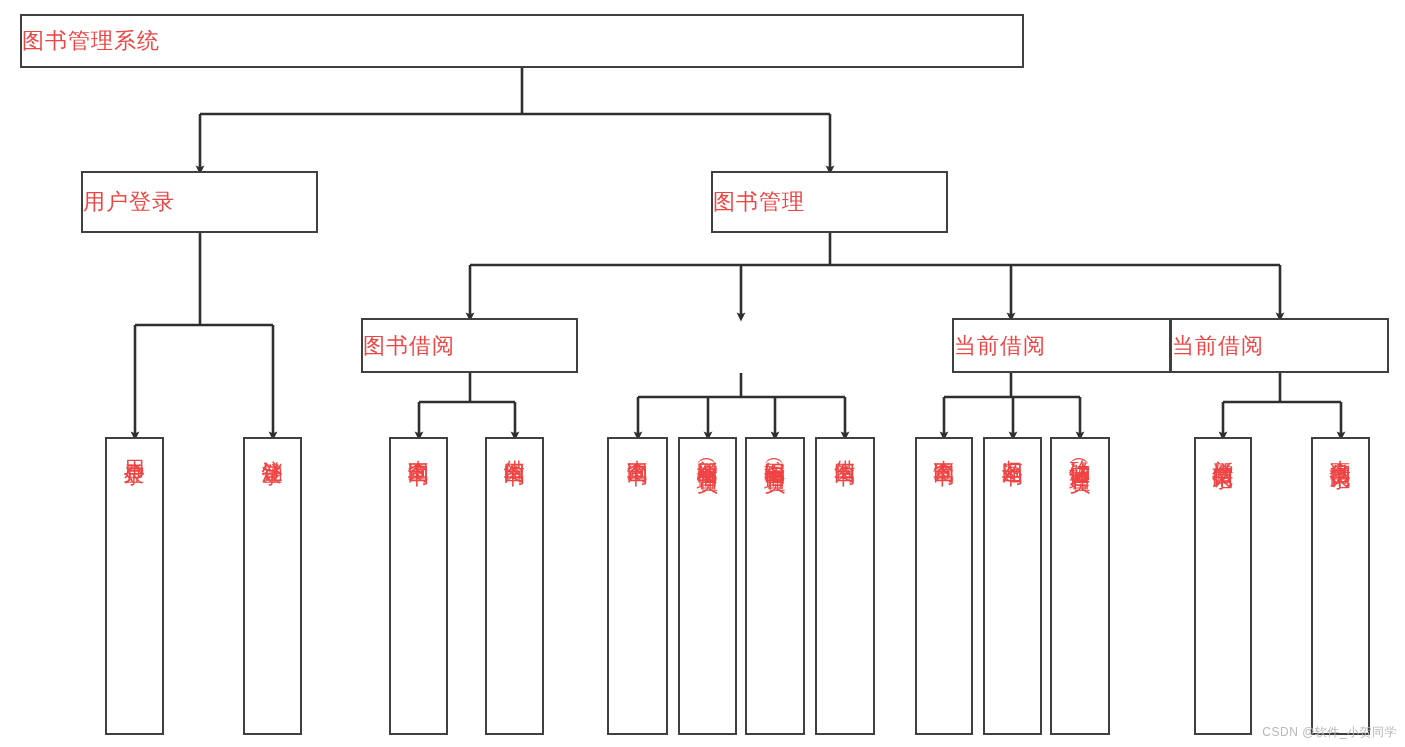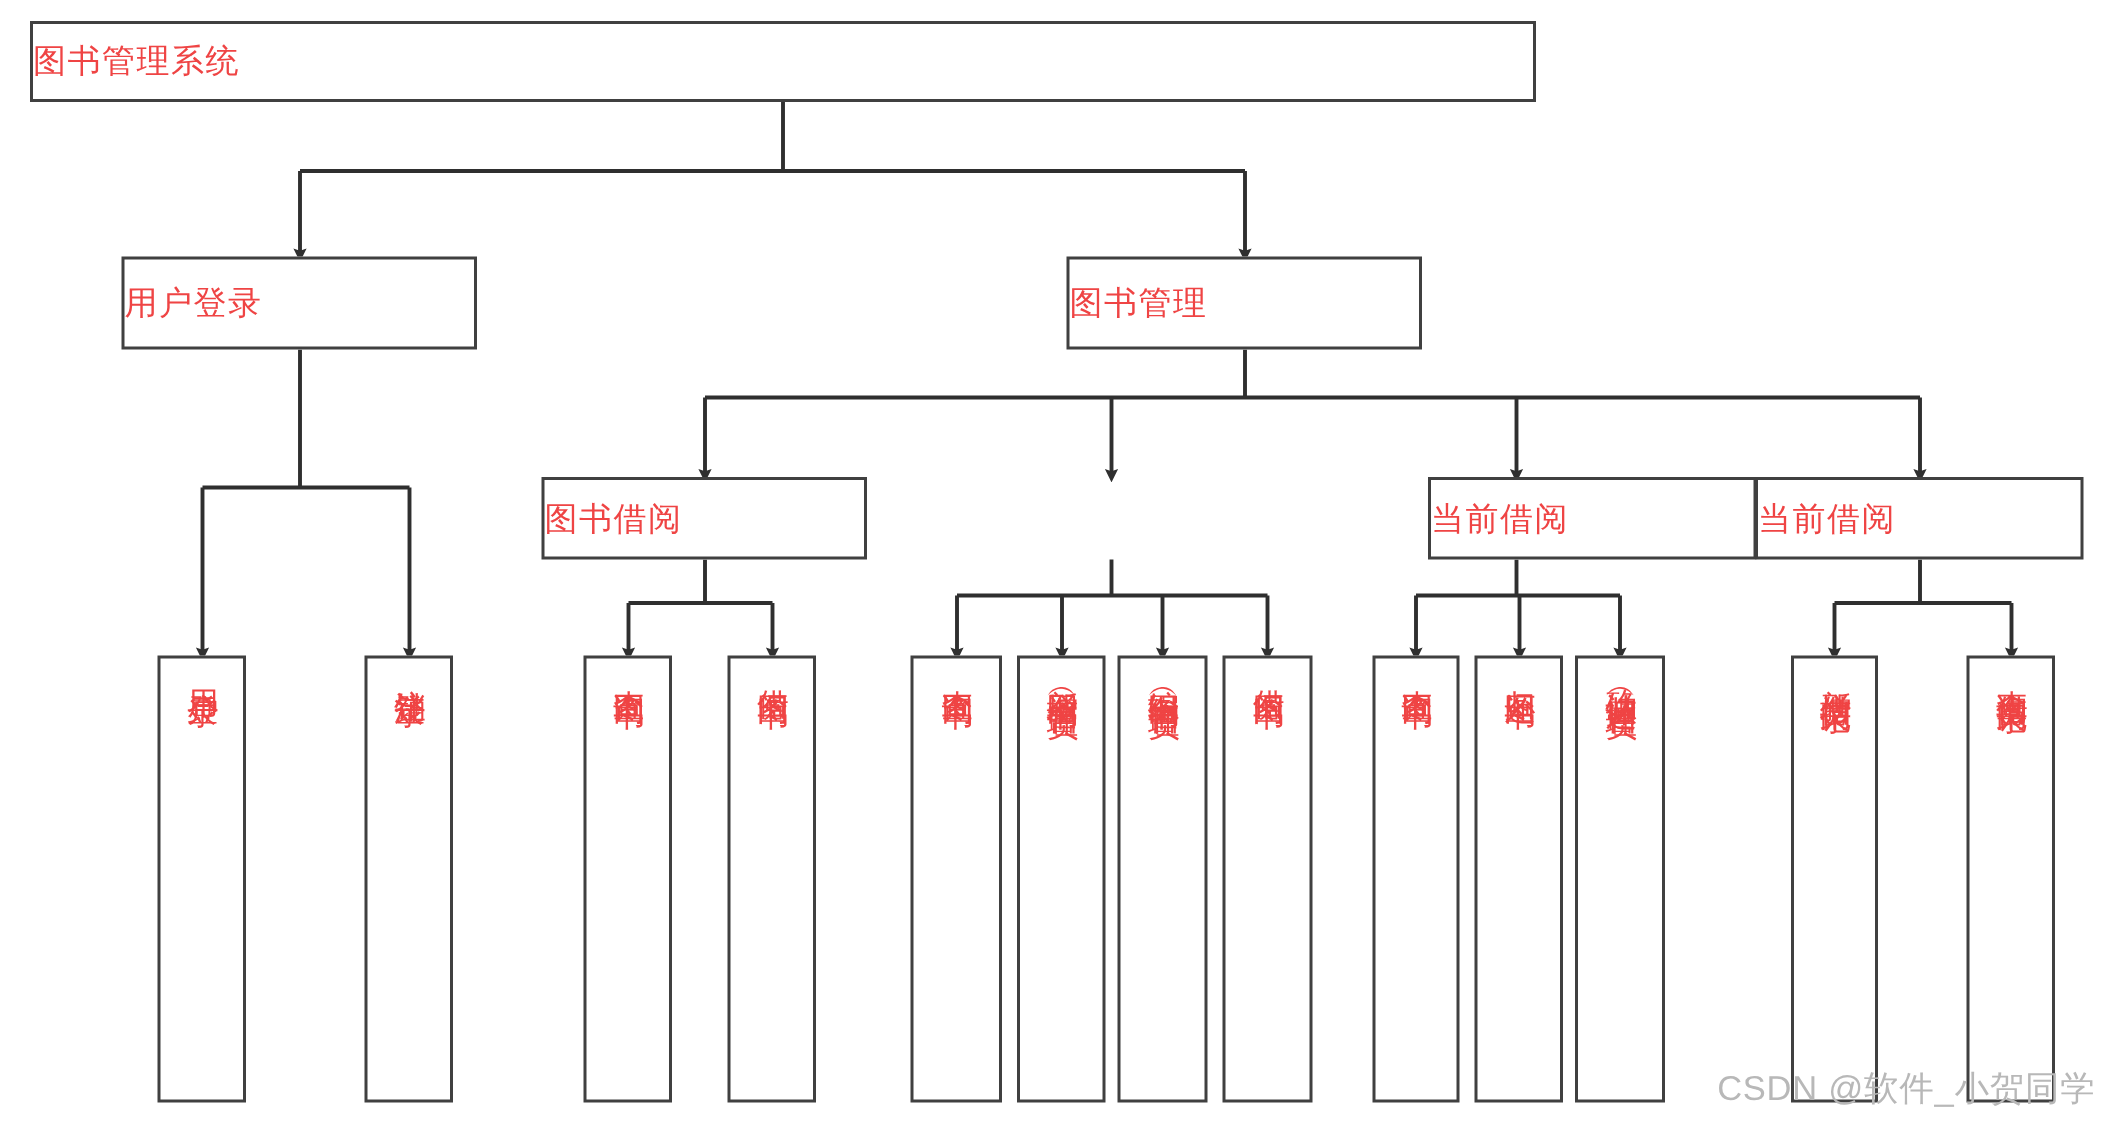--- a/index.html
+++ b/index.html
@@ -50,21 +50,21 @@
   .node.vert .vlabel {
     writing-mode: vertical-rl;
     text-orientation: upright;
     white-space: normal;
     max-height: 100%;
   }
   #watermark {
     position: absolute;
     right: 8px;
     bottom: 6px;
-    font-size: 23px;
+    font-size: 12px;
     color: #b8b8b8;
     white-space: nowrap;
     letter-spacing: 0.5px;
     pointer-events: none;
   }
 </style>
 </head>
 <body>
 
 <div id="diagram-root">

